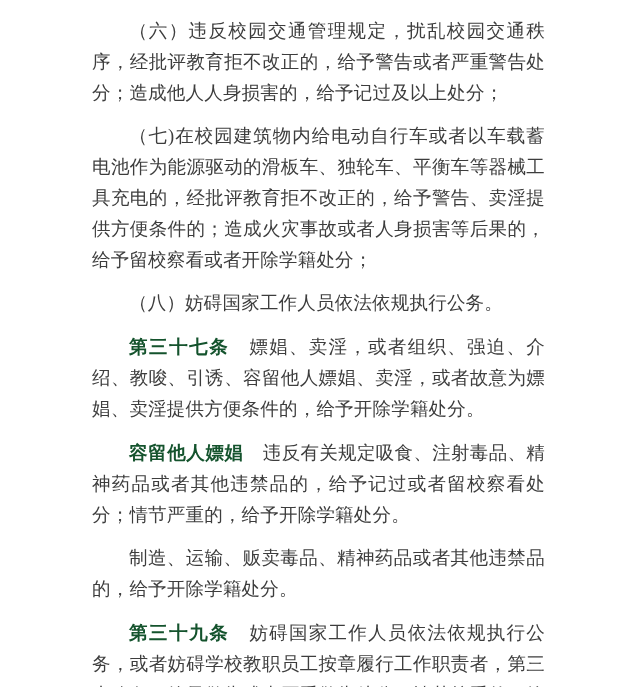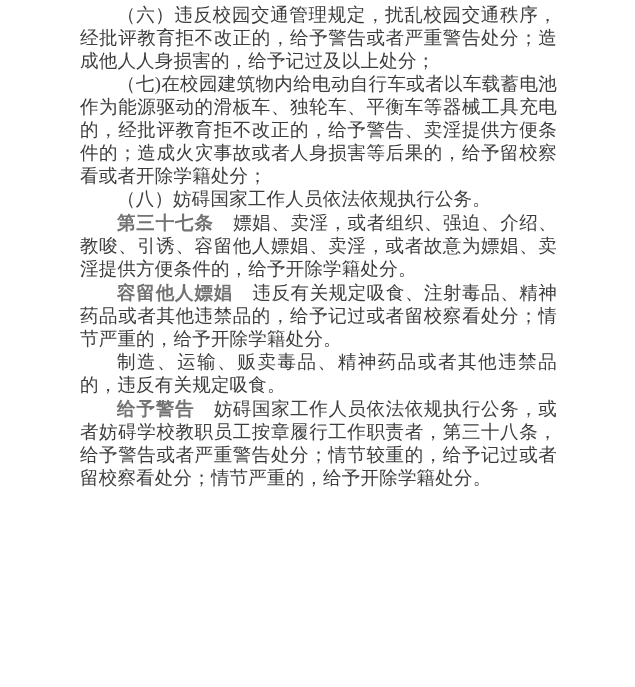--- a/index.html
+++ b/index.html
@@ -14,32 +14,32 @@
     font-family: "Liberation Serif", "DejaVu Serif", serif;
   }
   .page {
     box-sizing: border-box;
     width: 635px;
     height: 687px;
     padding: 4px 78px 0 80px;
     background: #ffffff;
   }
   .para {
-    margin: 0;
+    margin: 12px;
     font-size: 18.5px;
-    line-height: 23px;
+    line-height: 31px;
     color: #3d3d3d;
     text-align: justify;
     text-justify: inter-character;
     text-indent: 2em;
     letter-spacing: 0.2px;
   }
   .article-label {
     font-weight: 700;
-    color: #737373;
+    color: #14532d;
     font-family: "Liberation Sans", "DejaVu Sans", sans-serif;
     letter-spacing: 0.5px;
   }
   .article-label:empty {
     display: none;
   }
   .article-label::after {
     
     content: "\2003";
   }
@@ -52,17 +52,17 @@
   <p class="para"><span>（六）违反校园交通管理规定，扰乱校园交通秩序，经批评教育拒不改正的，给予警告或者严重警告处分；造成他人人身损害的，给予记过及以上处分；</span></p>
 
   <p class="para"><span>（七)在校园建筑物内给电动自行车或者以车载蓄电池作为能源驱动的滑板车、独轮车、平衡车等器械工具充电的，经批评教育拒不改正的，给予警告、卖淫提供方便条件的；造成火灾事故或者人身损害等后果的，给予留校察看或者开除学籍处分；</span></p>
 
   <p class="para"><span>（八）妨碍国家工作人员依法依规执行公务。</span></p>
 
   <p class="para"><span class="article-label">第三十七条</span><span>嫖娼、卖淫，或者组织、强迫、介绍、教唆、引诱、容留他人嫖娼、卖淫，或者故意为嫖娼、卖淫提供方便条件的，给予开除学籍处分。</span></p>
 
   <p class="para"><span class="article-label">容留他人嫖娼</span><span>违反有关规定吸食、注射毒品、精神药品或者其他违禁品的，给予记过或者留校察看处分；情节严重的，给予开除学籍处分。</span></p>
 
-  <p class="para"><span>制造、运输、贩卖毒品、精神药品或者其他违禁品的，违反有关规定吸食。</span></p>
+  <p class="para"><span>制造、运输、贩卖毒品、精神药品或者其他违禁品的，给予开除学籍处分。</span></p>
 
-  <p class="para"><span class="article-label">给予警告</span><span>妨碍国家工作人员依法依规执行公务，或者妨碍学校教职员工按章履行工作职责者，第三十八条，给予警告或者严重警告处分；情节较重的，给予记过或者留校察看处分；情节严重的，给予开除学籍处分。</span></p>
+  <p class="para"><span class="article-label">第三十九条</span><span>妨碍国家工作人员依法依规执行公务，或者妨碍学校教职员工按章履行工作职责者，第三十八条，给予警告或者严重警告处分；情节较重的，给予记过或者留校察看处分；情节严重的，给予开除学籍处分。</span></p>
 
 </div>
 
 </body></html>

